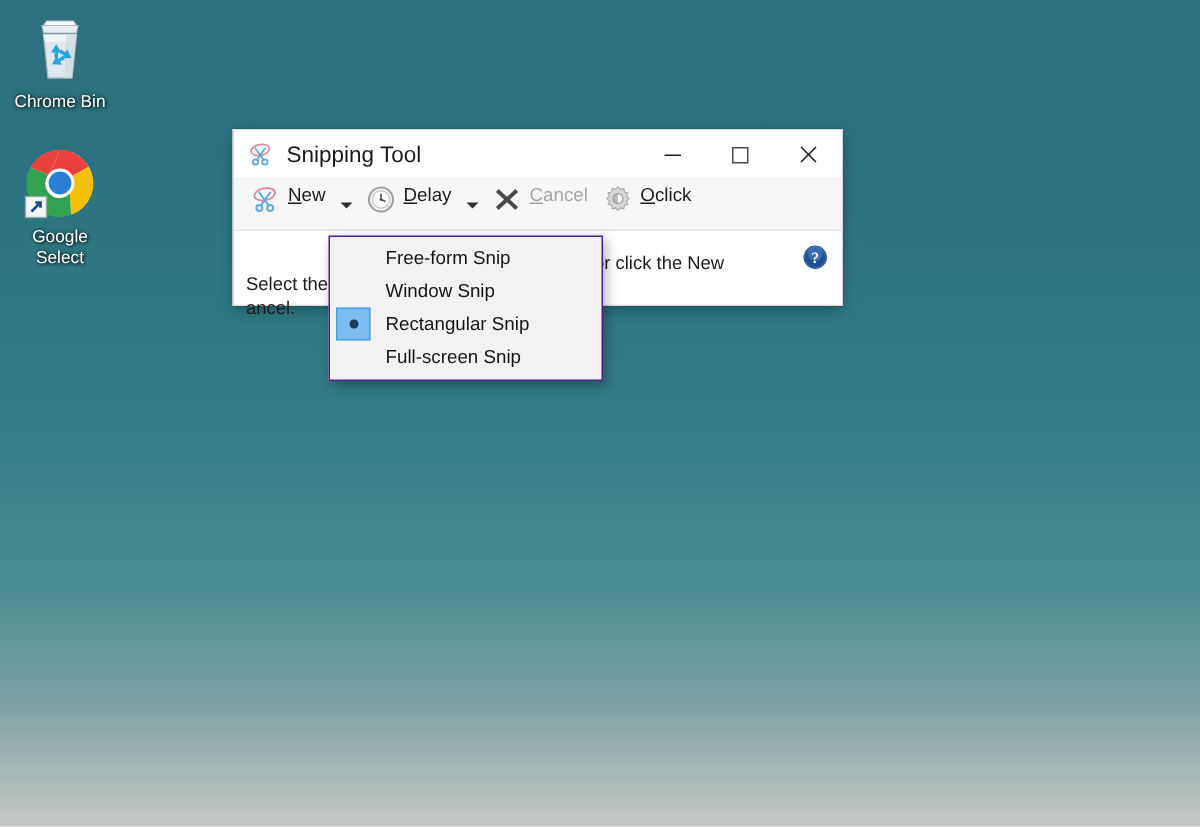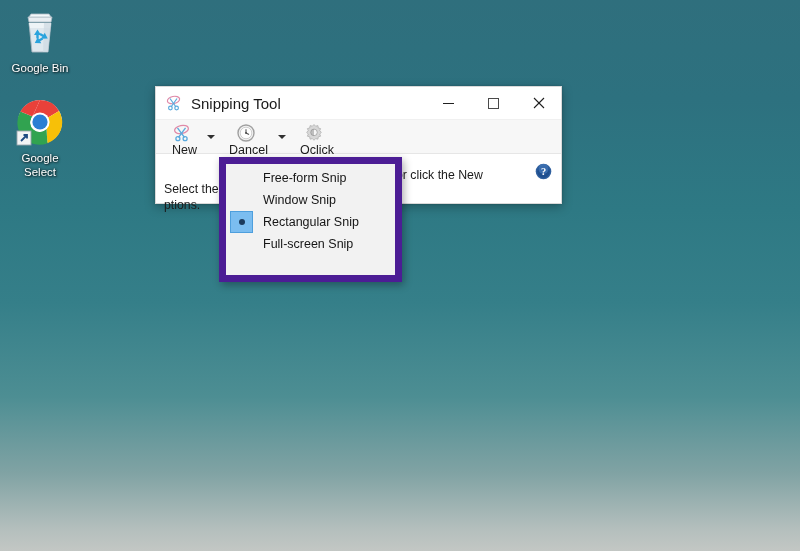--- a/index.html
+++ b/index.html
@@ -108,26 +108,25 @@
   .toolbar {
     height: 34px;
     background: #f7f7f7;
     border-bottom: 1px solid #e6e6e6;
     display: flex;
     align-items: center;
     padding-left: 6px;
   }
   .tb-item {
     display: flex;
-    align-items: center;
+    align-items: flex-start;
     height: 28px;
     padding: 0 5px;
     cursor: default;
     white-space: nowrap;
-    flex-direction: column;
   }
   .tb-label {
     font-size: 12.5px;
     color: #1b1b1b;
     margin-left: 5px;
     font-family: "Liberation Sans", sans-serif;
   }
   .tb-label u { text-decoration: underline; }
   .tb-item.disabled .tb-label { color: #a6a6a6; }
   .tb-icon {
@@ -185,23 +184,23 @@
     cursor: default;
   }
 
   
   .mode-menu {
     position: absolute;
     left: 219px;
     top: 157px;
     width: 183px;
     background: #f2f2f2;
-    border: 7px solid #4c1d95;
+    border: 1px solid #4c1d95;
     box-shadow: 2px 3px 8px rgba(0,0,0,0.32);
-    padding: 3px 0 20px 0;
+    padding: 3px 0 4px 0;
   }
   .menu-item {
     display: flex;
     align-items: center;
     height: 22px;
     cursor: default;
     font-family: "Liberation Sans", sans-serif;
   }
   .menu-check {
     width: 23px;
@@ -243,21 +242,21 @@
 
       <path d="M26 13 L33 13 L30 42 L25 42 Z" fill="#cfdbe3" opacity="0.75"></path>
 
       <g transform="translate(22,27)" fill="#2aa3dd">
         <path d="M-6 -2 L-2.5 -7.5 L1 -2 L-1.3 -2 L-1.3 1.5 L-3.7 1.5 L-3.7 -2 Z" transform="rotate(0)"></path>
         <path d="M-6 -2 L-2.5 -7.5 L1 -2 L-1.3 -2 L-1.3 1.5 L-3.7 1.5 L-3.7 -2 Z" transform="rotate(120)"></path>
         <path d="M-6 -2 L-2.5 -7.5 L1 -2 L-1.3 -2 L-1.3 1.5 L-3.7 1.5 L-3.7 -2 Z" transform="rotate(240)"></path>
       </g>
     </svg>
   </div>
-  <div class="icon-label">Google Bin</div>
+  <div class="icon-label">Chrome Bin</div>
 </div>
 
 <div class="desktop-icon" id="icon-chrome">
   <div class="icon-glyph">
     <svg width="48" height="48" viewBox="0 0 48 48">
       <circle cx="24" cy="24" r="22" fill="#ffffff"></circle>
 
       <path d="M24 2 A22 22 0 0 1 43.1 13.1 L30.4 20.4 A8.5 8.5 0 0 0 16.6 18.5 Z" fill="#e9413a"></path>
 
       <path d="M43.1 13.1 A22 22 0 0 1 31.4 45.2 L30.5 30.8 A8.5 8.5 0 0 0 30.4 20.4 Z" fill="#f7c008"></path>
@@ -329,46 +328,55 @@
     <div class="tb-item">
       <span class="tb-icon">
         <svg width="20" height="20" viewBox="0 0 20 20">
           <circle cx="10" cy="10" r="8" fill="#f3f3f3" stroke="#a0a0a0" stroke-width="1.4"></circle>
           <circle cx="10" cy="10" r="5.8" fill="#fdfdfd" stroke="#c4c4c4" stroke-width="0.8"></circle>
           <line x1="10" y1="10" x2="10" y2="6.2" stroke="#555" stroke-width="1.1"></line>
           <line x1="10" y1="10" x2="13" y2="11.4" stroke="#555" stroke-width="1.1"></line>
           <circle cx="10" cy="10" r="0.9" fill="#444"></circle>
         </svg>
       </span>
-      <span class="tb-label"><u>D</u><span>ancel</span></span>
+      <span class="tb-label"><u>D</u><span>elay</span></span>
     </div>
     <div class="tb-caret">
       <span class="caret-tri"></span>
     </div>
 
+    <div class="tb-item disabled">
+      <span class="tb-icon">
+        <svg width="20" height="20" viewBox="0 0 20 20">
+          <line x1="3.5" y1="4" x2="16.5" y2="16" stroke="#4a4a4a" stroke-width="2.6"></line>
+          <line x1="16.5" y1="4" x2="3.5" y2="16" stroke="#4a4a4a" stroke-width="2.6"></line>
+        </svg>
+      </span>
+      <span class="tb-label"><u>C</u><span>ancel</span></span>
+    </div>
 
     <div class="tb-item">
       <span class="tb-icon">
         <svg width="20" height="20" viewBox="0 0 20 20">
           <g fill="#d7d7d7" stroke="#a9a9a9" stroke-width="0.7">
             <path d="M10 1.5 L11.6 3.2 L13.9 2.6 L14.3 5 L16.6 5.6 L15.7 7.8 L17.4 9.4 L15.7 11 L16.6 13.2 L14.3 13.8 L13.9 16.2 L11.6 15.6 L10 17.3 L8.4 15.6 L6.1 16.2 L5.7 13.8 L3.4 13.2 L4.3 11 L2.6 9.4 L4.3 7.8 L3.4 5.6 L5.7 5 L6.1 2.6 L8.4 3.2 Z"></path>
           </g>
           <circle cx="10" cy="9.4" r="3.3" fill="#f6f6f6" stroke="#9e9e9e" stroke-width="0.8"></circle>
           <path d="M10 6.1 A3.3 3.3 0 0 0 10 12.7 Z" fill="#8f8f8f" opacity="0.55"></path>
         </svg>
       </span>
       <span class="tb-label"><u>O</u><span>click</span></span>
     </div>
 
   </div>
 
   <div class="win-body">
     <div class="body-text">
       <span>Select the</span><br>
-      <span>ptions.</span>
+      <span>ancel.</span>
     </div>
     <div style="position:absolute; left:240px; top:14px; font-size:12.3px; color:#1b1b1b;">or click the New</div>
     <div class="help-icon-wrap">
       <svg width="17" height="17" viewBox="0 0 17 17">
         <circle cx="8.5" cy="8.5" r="7.8" fill="#2f5f9e"></circle>
         <circle cx="8.5" cy="8.5" r="6.3" fill="#1f4f8f"></circle>
         <circle cx="8.5" cy="6" r="5" fill="#4a7fc0" opacity="0.6"></circle>
         <text x="8.5" y="12.4" font-size="10.5" font-family="Liberation Serif, serif" font-weight="bold" fill="#ffffff" text-anchor="middle">?</text>
       </svg>
     </div>

